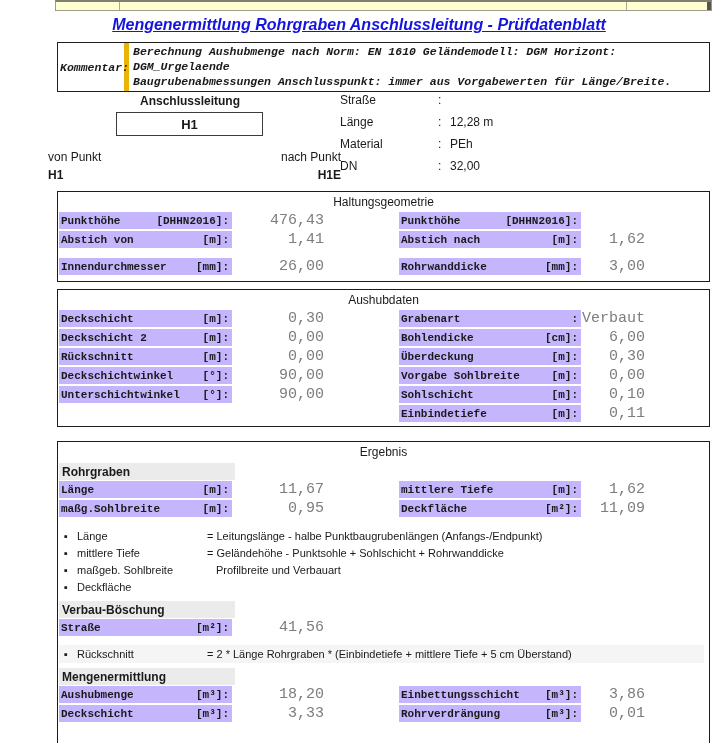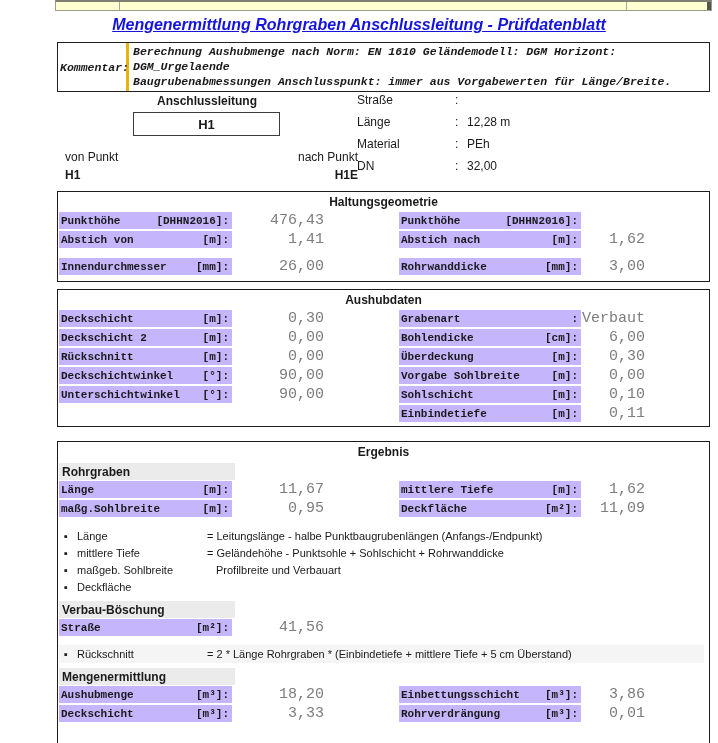--- a/index.html
+++ b/index.html
@@ -12,43 +12,43 @@
   .topbar .tb-div { position:absolute; top:0; width:1px; height:100%; background:#a8a896; }
   .topbar .tb-edge { position:absolute; right:0; top:0; width:4px; height:100%; background:#55554d; }
 
   .title { margin-top:16px; text-align:center; font-size:16px; font-weight:bold;
            font-style:italic; text-decoration:underline; color:#1414dd; }
 
   
   .ktable { margin:8px 0 0 57px; width:653px; border:1px solid #1f1f1f; display:flex;
             font-family:"Liberation Mono","DejaVu Sans Mono",monospace;
             font-size:11.5px; font-weight:bold; font-style:italic; line-height:15px; }
-  .kcell1 { width:71px; border-right:3px solid #eab308; display:flex; align-items:center; padding:1px 1px 1px 2px; }
+  .kcell1 { width:71px; border-right:5px solid #eab308; display:flex; align-items:center; padding:1px 1px 1px 2px; }
   .kcell2 { flex:1; padding:1px 2px 2px 4px; }
 
   
-  .pipehead { position:relative; margin-left:57px; width:653px; height:96px; font-size:12px; }
+  .pipehead { position:relative; margin-left:40px; width:653px; height:96px; font-size:12px; }
   .ptype { position:absolute; left:76px; top:2px; width:148px; text-align:center; font-weight:bold; }
   .pbox  { position:absolute; left:76px; top:20px; width:147px; height:24px; border:1px solid #3c3c3c;
            display:flex; align-items:center; justify-content:center; font-weight:bold; font-size:13px; }
   .fromlbl { position:absolute; left:8px;  top:58px; }
   .tolbl   { position:absolute; left:200px; top:58px; width:101px; text-align:right; }
   .fromval { position:absolute; left:8px;  top:76px; font-weight:bold; }
   .toval   { position:absolute; left:200px; top:76px; width:101px; text-align:right; font-weight:bold; }
   .pinfo { position:absolute; left:300px; top:1px; }
   .pinfo .irow { display:flex; height:22px; align-items:flex-start; }
   .pinfo .ilbl { width:98px; }
   .pinfo .icol { width:12px; }
 
   
   .box { margin-left:57px; width:653px; border:1px solid #1c1c1c; background:#fff; }
   .box.halt   { margin-top:3px; padding-bottom:5px; }
   .box.aushub { margin-top:7px; padding-bottom:3px; }
   .box.erg    { margin-top:14px; padding-bottom:6px; height:325px; }
-  .sechead { text-align:center; font-weight:bold; font-size:12px; padding:3px 0 2px; }
+  .sechead { text-align:center; font-weight:normal; font-size:12px; padding:3px 0 2px; }
 
   .drow { display:flex; align-items:center; height:19px; }
   .lbl { display:flex; justify-content:space-between; align-items:center; background:#c4b5fd;
          font-family:"Liberation Mono","DejaVu Sans Mono",monospace; font-size:11px; font-weight:bold;
          height:17px; padding:0 3px 0 2px; }
   .lbl.blank { background:transparent; }
   .val { font-family:"Liberation Mono","DejaVu Sans Mono",monospace; font-size:15px;
          color:#7d7d7d; text-align:right; padding-right:2px; }
   .w-l  { width:173px; margin-left:1px; }
   .w-lv { width:94px; }

